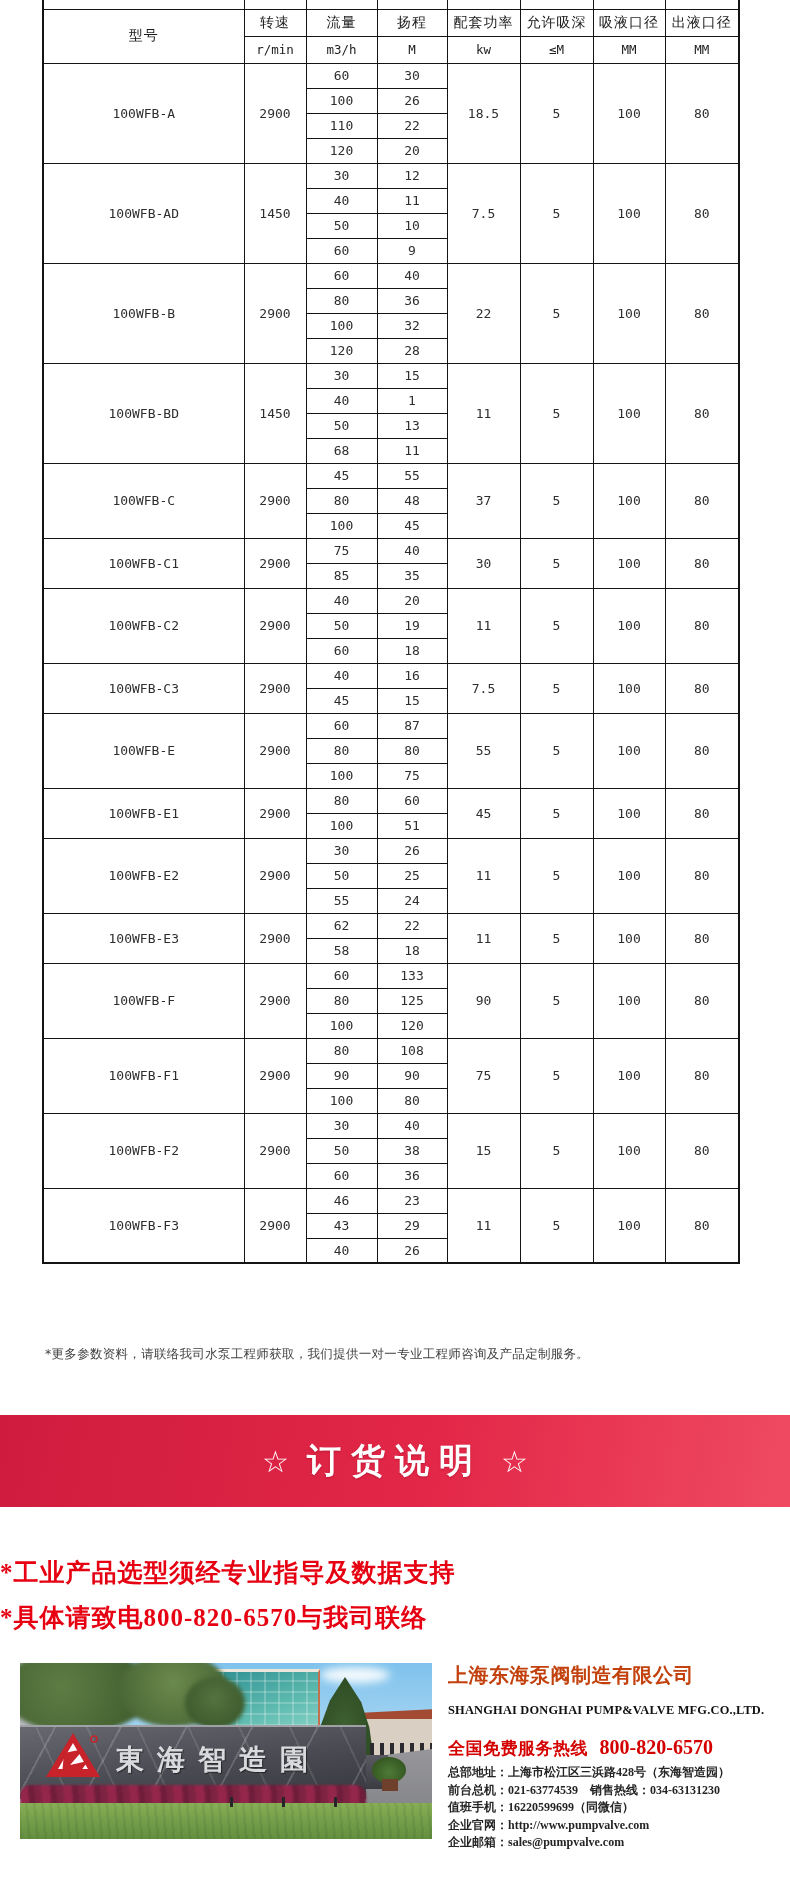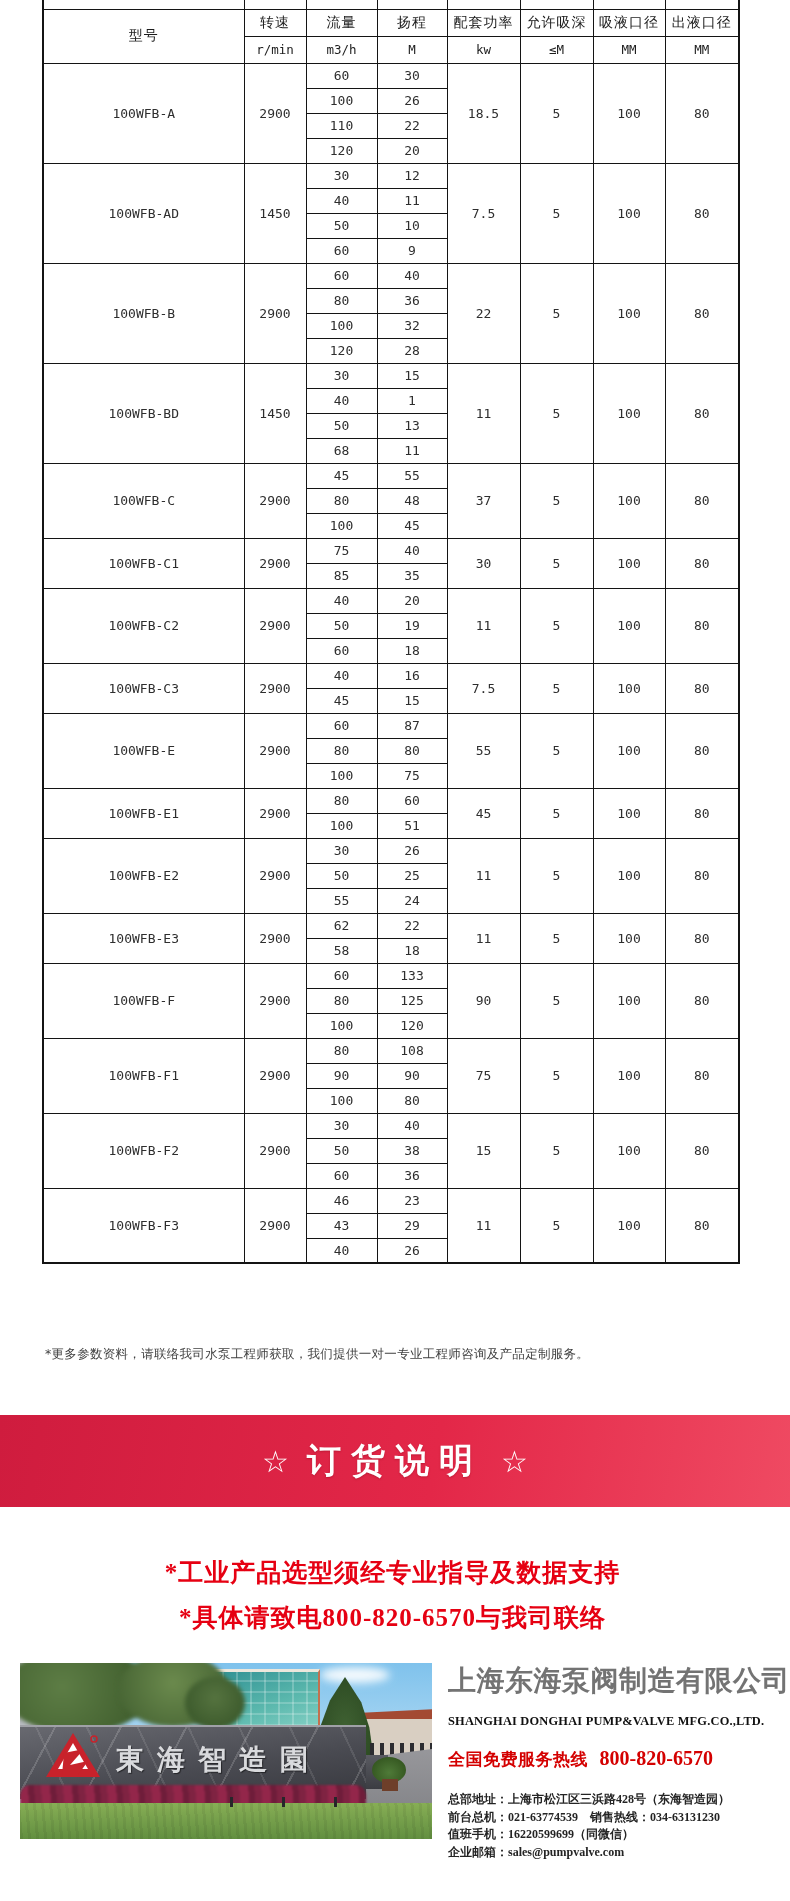--- a/index.html
+++ b/index.html
@@ -31,23 +31,23 @@
 
   
   .banner { position:absolute; left:0; top:1415px; width:790px; height:92px;
     background:linear-gradient(100deg,#cf1c3e 0%,#e32748 55%,#ef4a62 100%);
     display:flex; align-items:center; justify-content:center; }
   .banner .star { color:#fff; font-size:30px; margin:0 18px; }
   .banner .title { color:#fff; font-size:34px; font-weight:bold; letter-spacing:10px;
     text-shadow:0 1px 2px rgba(120,0,20,.35); }
 
   
-  .order-lines { position:absolute; left:0; top:1550px; width:721px; text-align:center;
+  .order-lines { position:absolute; left:0; top:1550px; width:721px; 
     font-family:"Liberation Serif","DejaVu Serif",serif; font-weight:bold;
-    color:#e60012; font-size:25px; line-height:45px; letter-spacing:1px;margin-left:32px; }
+    color:#e60012; font-size:25px; line-height:45px; letter-spacing:1px; }
 
   
   .footer { position:absolute; left:0; top:1662px; width:790px; height:178px; }
 
   
   .photo { position:absolute; left:20px; top:1px; width:412px; height:176px; overflow:hidden; background:#7f1d1d; }
   .photo .sky { position:absolute; inset:0; background:linear-gradient(#7fc2ec 0%,#b5dcf4 55%,#ddeefb 100%); }
   .photo .cloud { position:absolute; background:#fff; border-radius:50%; filter:blur(4px); opacity:.9; }
   .photo .c1 { left:300px; top:4px; width:70px; height:16px; }
   .photo .c2 { left:250px; top:18px; width:46px; height:10px; opacity:.7; }
@@ -90,27 +90,27 @@
       linear-gradient(#87ae55 0%,#628f40 100%); }
   .photo .pavement { position:absolute; left:290px; top:86px; width:122px; height:90px;
     background:linear-gradient(#97979b,#7c7d81); clip-path:polygon(42% 10%, 100% 0, 100% 100%, 8% 100%); }
   .photo .plant { position:absolute; left:352px; top:94px; width:34px; height:26px;
     background:radial-gradient(ellipse at 50% 60%,#4f7a38,#33551f 80%); border-radius:50%; }
   .photo .pot { position:absolute; left:362px; top:116px; width:16px; height:12px; background:#6e3f2a; }
   .photo .lightpost { position:absolute; width:3px; height:10px; background:#26262a; top:134px; }
 
   
   .finfo { position:absolute; left:448px; top:0; width:342px; }
-  .company-cn { font-size:28px; font-weight:bold; color:#737373; letter-spacing:0.5px; white-space:nowrap; }
+  .company-cn { font-size:20px; font-weight:bold; color:#c2410c; letter-spacing:0.5px; white-space:nowrap; }
   .company-en { margin-top:14px; font-family:"Liberation Serif","DejaVu Serif",serif;
     font-weight:bold; font-size:12.4px; color:#111; letter-spacing:0.2px; white-space:nowrap; }
   .hotline { margin-top:18px; color:#d40000; font-weight:bold; white-space:nowrap; }
   .hotline .hl-label { font-size:17px; letter-spacing:0.5px; }
   .hotline .hl-num { font-family:"Liberation Serif","DejaVu Serif",serif; font-size:20px; margin-left:6px; }
-  .contacts { margin-top:20px; font-family:"Liberation Serif","DejaVu Serif",serif;
+  .contacts { margin-top:4px; font-family:"Liberation Serif","DejaVu Serif",serif;
     font-weight:bold; font-size:12px; color:#242424; line-height:17.6px; }
   .contact-line { white-space:nowrap; }
 </style>
 </head>
 <body>
 
 <div class="table-wrap">
   <table class="spec">
     <colgroup>
       <col style="width:201px">
@@ -495,17 +495,18 @@
     <div class="company-cn">上海东海泵阀制造有限公司</div>
     <div class="company-en">SHANGHAI DONGHAI PUMP&amp;VALVE MFG.CO.,LTD.</div>
     <div class="hotline">
       <span class="hl-label">全国免费服务热线</span>
       <span class="hl-num">800-820-6570</span>
     </div>
     <div class="contacts" id="contacts">
         <div class="contact-line">总部地址：上海市松江区三浜路428号（东海智造园）</div>
         <div class="contact-line">前台总机：021-63774539　销售热线：034-63131230</div>
         <div class="contact-line">值班手机：16220599699（同微信）</div>
+        <div class="contact-line">企业官网：http://www.pumpvalve.com</div>
         <div class="contact-line">企业邮箱：sales@pumpvalve.com</div>
       </div>
   </div>
 
 </div>
 
 </body></html>

